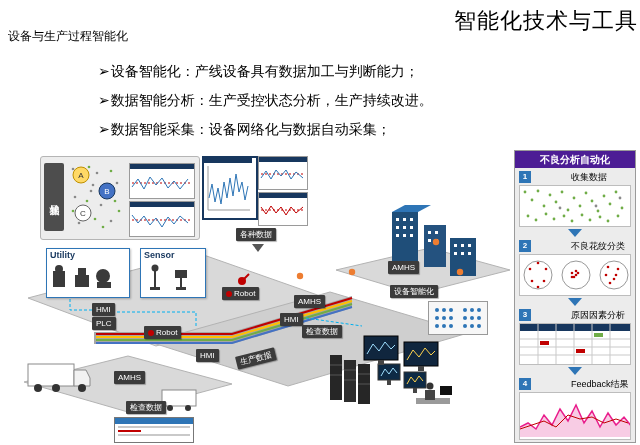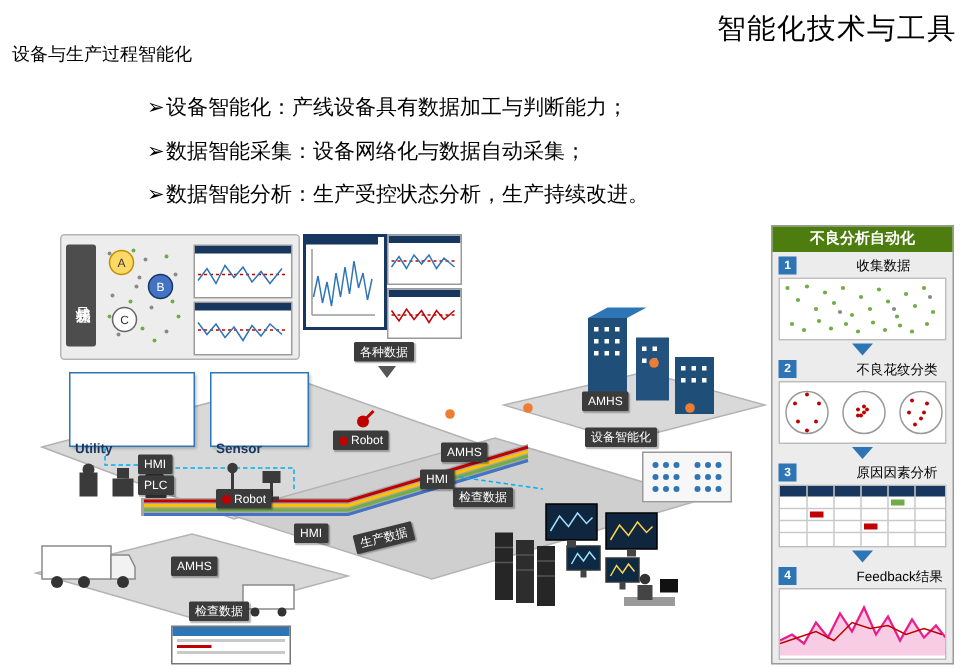--- a/index.html
+++ b/index.html
@@ -1,70 +1,70 @@
 <!DOCTYPE html>
 <html><head>
 <meta charset="utf-8">
 <style>
   html,body{margin:0;padding:0;background:#fff;}
   .slide{position:relative;width:640px;height:445px;background:#fff;overflow:hidden;
          font-family:"Liberation Sans","DejaVu Sans",sans-serif;color:#000;}
-  .page-title{position:absolute;top:6px;right:2px;font-size:19px;letter-spacing:1px;white-space:nowrap;}
+  .page-title{position:absolute;top:6px;right:2px;font-size:22px;letter-spacing:1px;white-space:nowrap;}
   .slide-title{position:absolute;top:28px;left:8px;font-size:12px;white-space:nowrap;}
   .bullets{position:absolute;top:57px;left:82px;font-size:14px;line-height:29px;}
   .bullet{white-space:nowrap;margin-left:16px;}
   .bullet .mk{margin-right:1px;}
   .diagram{position:absolute;top:150px;left:0;width:640px;height:295px;}
   .floor-art{position:absolute;left:0;top:0;z-index:0;}
   
   .badge{position:absolute;z-index:3;background:#3b3b3b;color:#fff;font-size:8px;height:13px;
          line-height:13px;padding:0 4px;text-align:center;border-radius:1px;white-space:nowrap;
          box-shadow:1px 1px 1px rgba(0,0,0,.3);}
   .badge .dot{display:inline-block;width:6px;height:6px;background:#c00000;border-radius:50%;margin-right:2px;vertical-align:middle;}
   
   .eqbox{position:absolute;z-index:3;background:#fff;border:1px solid #2e75b6;box-shadow:1px 1px 2px rgba(0,0,0,.25);}
-  .eq-title{color:#17375e;font-weight:bold;font-size:9px;line-height:11px;padding:1px 3px 0;margin-top:44px;}
+  .eq-title{color:#17375e;font-weight:bold;font-size:9px;line-height:11px;padding:1px 3px 0;}
   
   .sense{position:absolute;left:40px;top:6px;width:158px;height:82px;background:#ededed;border:1px solid #b5b5b5;border-radius:3px;z-index:2;}
   .sense-label{position:absolute;left:3px;top:6px;width:20px;height:68px;background:#4d4d4d;color:#fff;
                font-size:10px;writing-mode:vertical-rl;text-orientation:upright;text-align:center;line-height:20px;border-radius:2px;}
   .minichart{position:absolute;background:#fff;border:1px solid #9a9a9a;z-index:2;overflow:hidden;}
   .mc-head{height:5px;background:#17375e;}
   .spc{position:absolute;left:202px;top:6px;width:52px;height:60px;background:#fff;border:2px solid #17375e;z-index:2;overflow:hidden;}
   .tri-down{position:absolute;width:0;height:0;border-left:6px solid transparent;border-right:6px solid transparent;
             border-top:8px solid #555;z-index:3;}
   .wafer-grid{position:absolute;left:428px;top:151px;width:58px;height:32px;background:#f7f7f7;border:1px solid #999;z-index:3;}
   .mini-window{position:absolute;left:114px;top:267px;width:78px;height:24px;background:#fff;border:1px solid #777;z-index:3;}
   .mw-head{height:6px;background:#2e75b6;}
   .mw-line{height:2px;background:#c9c9c9;margin:2px 3px 0;}
   .mw-line.red{background:#c00000;width:30%;}
   
   .panel{position:absolute;left:514px;top:0;width:122px;height:293px;background:#ececec;border:1px solid #9a9a9a;z-index:4;box-sizing:border-box;}
-  .panel-h{height:17px;background:#4d7c0f;color:#fff;font-size:10px;font-weight:bold;text-align:center;line-height:17px;}
+  .panel-h{height:17px;background:#4c1d95;color:#fff;font-size:10px;font-weight:bold;text-align:center;line-height:17px;}
   .step{margin:2px 4px 0;}
   .step-row{display:flex;align-items:center;gap:3px;height:14px;}
   .step-num{flex:0 0 12px;width:12px;height:12px;background:#2e75b6;color:#fff;font-size:8px;font-weight:bold;text-align:center;line-height:12px;}
   .step-label{font-size:9px;white-space:nowrap;margin-left:37px;}
   .thumb{height:40px;background:#fff;border:1px solid #bdbdbd;margin-top:1px;overflow:hidden;}
   .thumb.tall{height:46px;}
   .arrow-down{width:0;height:0;border-left:7px solid transparent;border-right:7px solid transparent;
               border-top:8px solid #2e75b6;margin:2px auto 0;}
 </style>
 </head>
 <body>
 
 <div class="slide">
 
   <div class="page-title">智能化技术与工具</div>
   <div class="slide-title">设备与生产过程智能化</div>
 
   <div class="bullets">
     <div class="bullet"><span class="mk">➢</span><span>设备智能化：产线设备具有数据加工与判断能力；</span></div>
+    <div class="bullet"><span class="mk">➢</span><span>数据智能分析：生产受控状态分析，生产持续改进。</span></div>
     <div class="bullet"><span class="mk">➢</span><span>数据智能采集：设备网络化与数据自动采集；</span></div>
-    <div class="bullet"><span class="mk">➢</span><span>数据智能分析：生产受控状态分析，生产持续改进。</span></div>
   </div>
 
   <div class="diagram">
 
     <svg class="floor-art" width="640" height="295" viewBox="0 0 640 295">
       <g>
         <polygon points="28,148 198,103 326,148 156,196" fill="#d9d9d9" stroke="#b3b3b3"></polygon>
         <polygon points="150,192 330,142 468,183 288,236" fill="#cfcfcf" stroke="#b3b3b3"></polygon>
         <polygon points="336,120 430,98 510,120 416,144" fill="#d9d9d9" stroke="#b3b3b3"></polygon>
         <polygon points="24,232 128,206 232,234 128,262" fill="#d9d9d9" stroke="#b3b3b3"></polygon>

